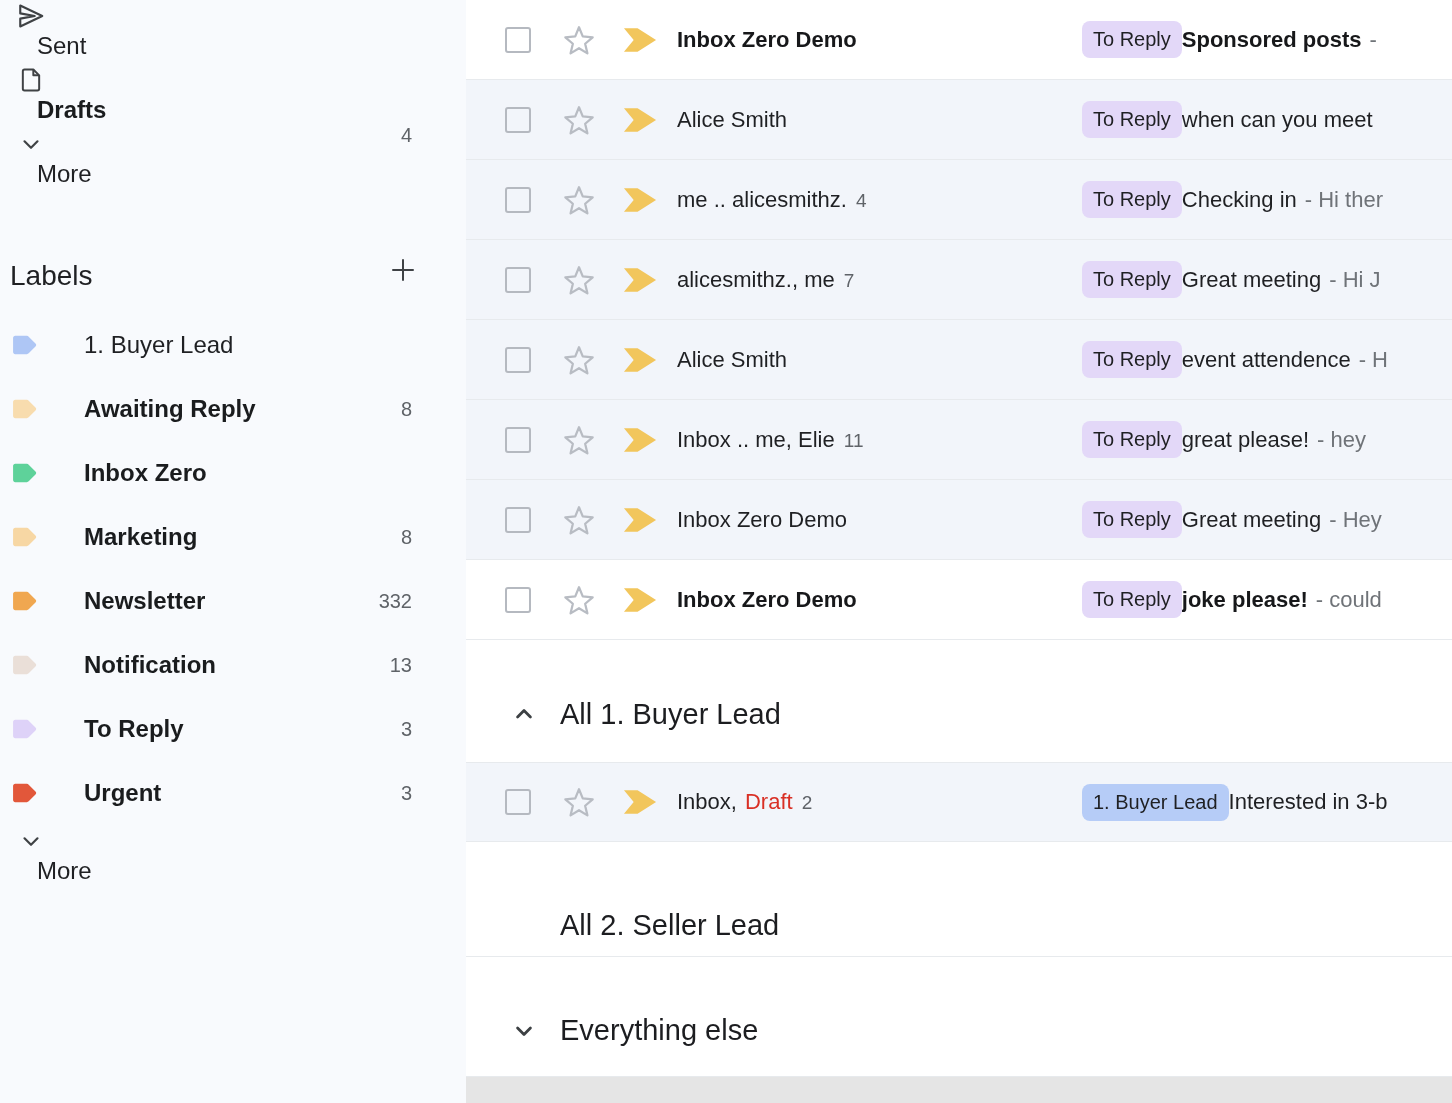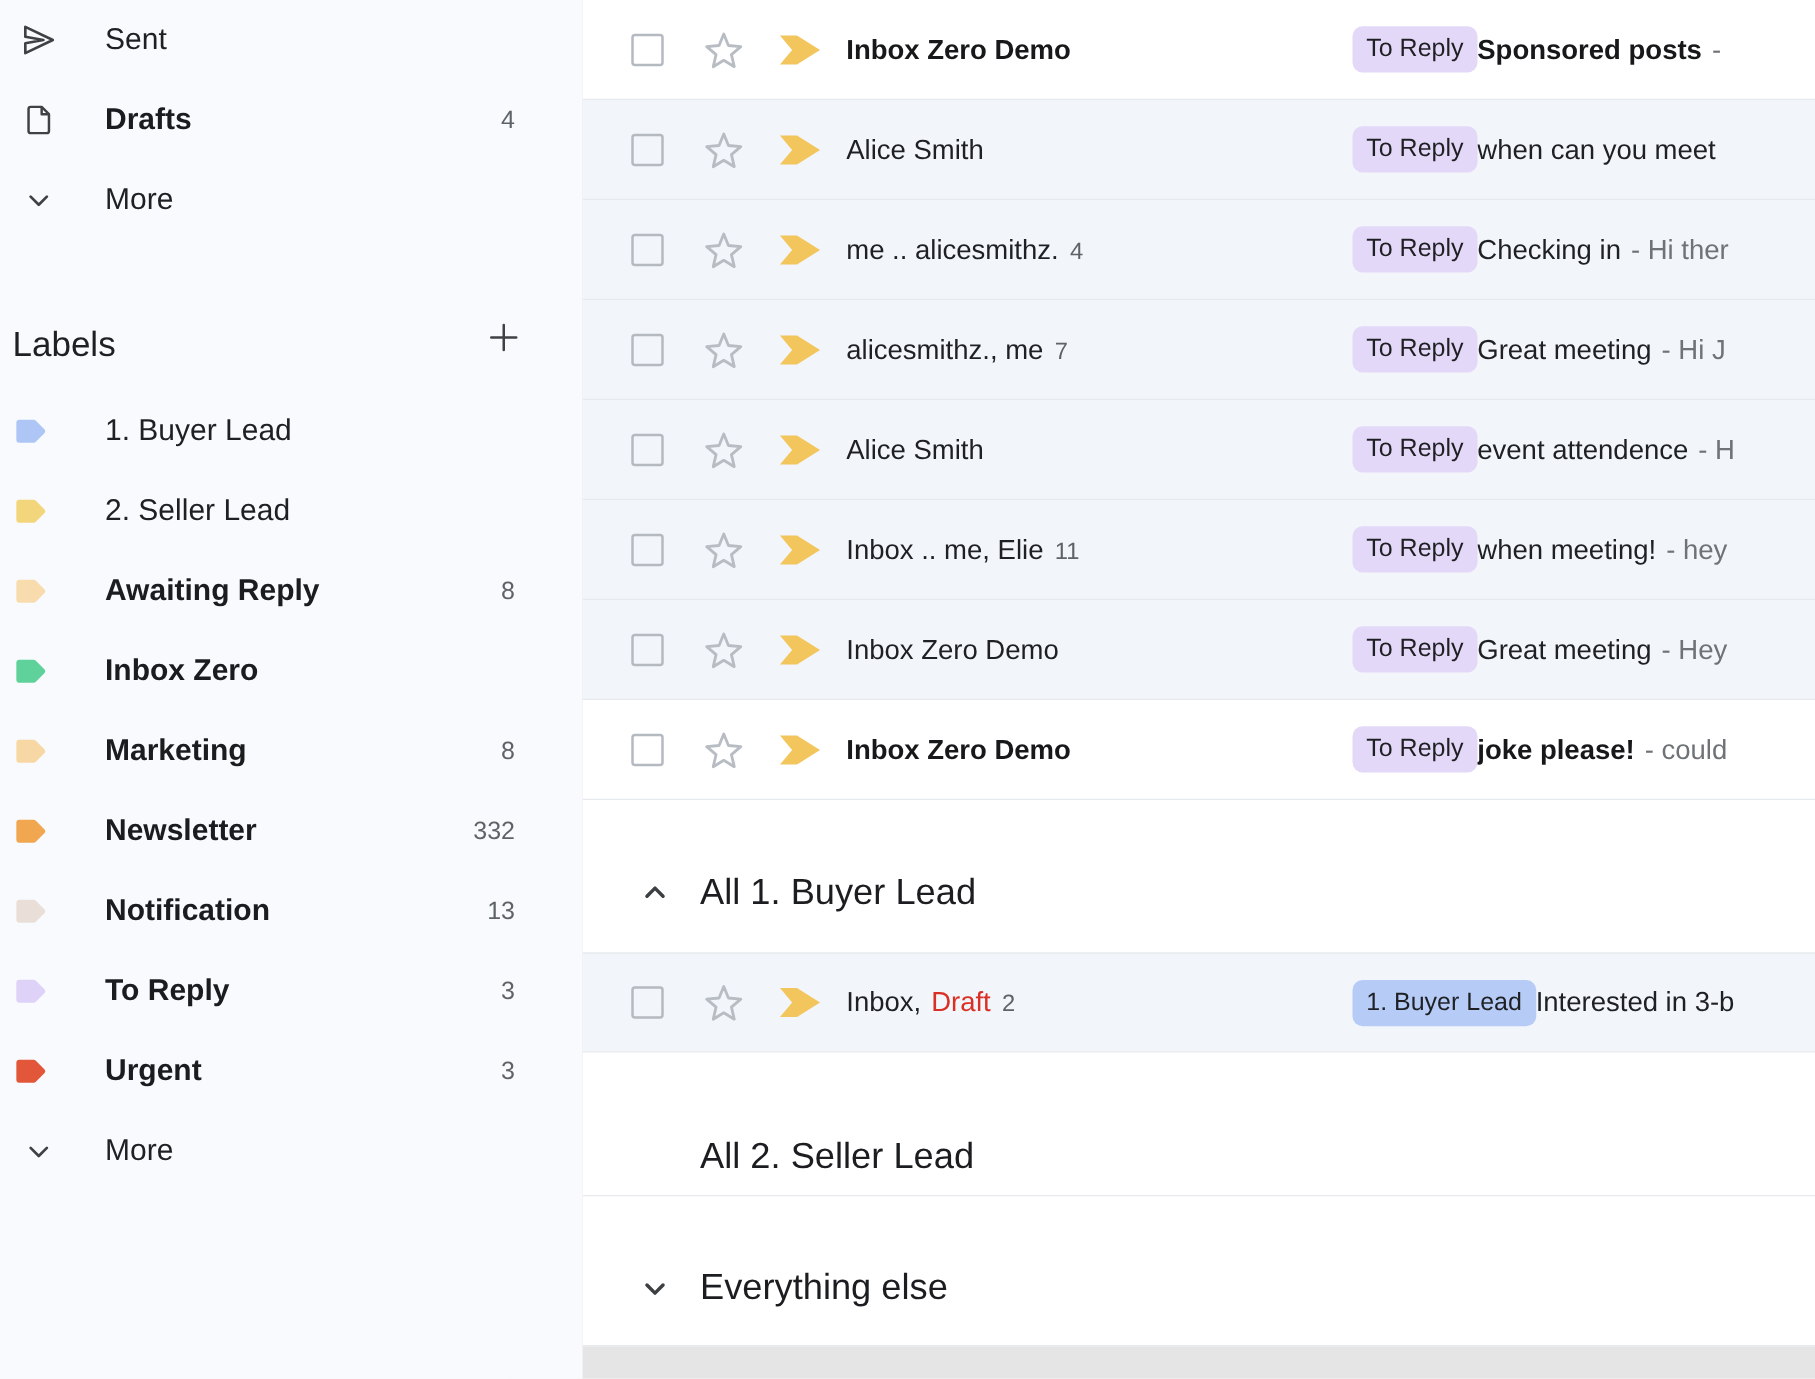--- a/index.html
+++ b/index.html
@@ -10,21 +10,21 @@
     -webkit-font-smoothing:antialiased;
   }
   .app{display:flex;width:1452px;height:1103px;overflow:hidden;}
 
   
   .sidebar{
     width:466px;flex:none;height:1103px;
     background:var(--sidebar-bg,#f8fafd);
     overflow:hidden;
   }
-  .s-item{display:flex;align-items:center;height:64px;padding-right:54px;cursor:pointer;}
+  .s-item{display:flex;align-items:flex-start;height:64px;padding-right:54px;cursor:pointer;flex-direction:column;}
   .s-icon{margin-left:15px;width:32px;height:32px;flex:none;display:flex;align-items:center;justify-content:center;}
   .s-label{margin-left:37px;font-size:24px;color:#1f2023;white-space:nowrap;}
   .s-label.bold{font-weight:700;color:#1a1c1e;}
   .s-count{margin-left:auto;font-size:20px;color:#5f6368;}
   .labels-head{display:flex;align-items:center;height:60px;margin-top:48px;padding:0 48px 0 10px;}
   .labels-title{font-size:28px;color:#1f2023;margin-top:11px;}
   .add-btn{margin-left:auto;width:30px;height:30px;display:flex;align-items:center;justify-content:center;cursor:pointer;}
   .labels-list{margin-top:13px;}
   .label-item{display:flex;align-items:center;height:64px;padding-right:54px;cursor:pointer;}
   .tag{margin-left:12px;width:28px;height:28px;flex:none;}
@@ -122,29 +122,20 @@
       <div class="label-item">
         <span class="tag">
           <svg width="28" height="28" viewBox="0 0 26 26">
               <path d="M3 4.5h10.8c.65 0 1.27.27 1.7.74l6.3 6.3c.9.9.9 2 0 2.9l-6.3 6.3c-.43.47-1.05.74-1.7.74H3c-1.1 0-2-.9-2-2v-13c0-1.1.9-2 2-2z" fill="#aec6f5"></path>
             </svg>
         </span>
         <span class="label-name">1. Buyer Lead</span>
         <span class="s-count"></span>
       </div>
 
-      <div class="label-item">
-        <span class="tag">
-          <svg width="28" height="28" viewBox="0 0 26 26">
-              <path d="M3 4.5h10.8c.65 0 1.27.27 1.7.74l6.3 6.3c.9.9.9 2 0 2.9l-6.3 6.3c-.43.47-1.05.74-1.7.74H3c-1.1 0-2-.9-2-2v-13c0-1.1.9-2 2-2z" fill="#f3d67c"></path>
-            </svg>
-        </span>
-        <span class="label-name">2. Seller Lead</span>
-        <span class="s-count"></span>
-      </div>
 
       <div class="label-item">
         <span class="tag">
           <svg width="28" height="28" viewBox="0 0 26 26">
               <path d="M3 4.5h10.8c.65 0 1.27.27 1.7.74l6.3 6.3c.9.9.9 2 0 2.9l-6.3 6.3c-.43.47-1.05.74-1.7.74H3c-1.1 0-2-.9-2-2v-13c0-1.1.9-2 2-2z" fill="#f8dcae"></path>
             </svg>
         </span>
         <span class="label-name bold">Awaiting Reply</span>
         <span class="s-count">8</span>
       </div>
@@ -330,21 +321,21 @@
       <span class="marker">
           <svg width="35" height="26" viewBox="0 0 36 26">
             <path d="M1 1h14l19 12-19 12H1l10-12z" fill="#f2c65c"></path>
           </svg>
         </span>
       <span class="sender">
           <span class="name">Inbox .. me, Elie</span>
           <span class="tcount">11</span>
         </span>
       <span class="badge">To Reply</span>
-      <span class="subject"><span class="subj">when meeting!</span><span class="snippet">- hey</span></span>
+      <span class="subject"><span class="subj">great please!</span><span class="snippet">- hey</span></span>
     </div>
 
     <div class="mrow">
       <span class="cb"></span>
       <span class="star">
           <svg width="36" height="36" viewBox="0 0 24 24" fill="none" stroke="#b8bcc3" stroke-width="1.5" stroke-linejoin="round">
             <path d="M12 17.5l-5.6 3.4 1.5-6.4-5-4.3 6.6-.6L12 3.5l2.5 6.1 6.6.6-5 4.3 1.5 6.4z"></path>
           </svg>
         </span>
       <span class="marker">

